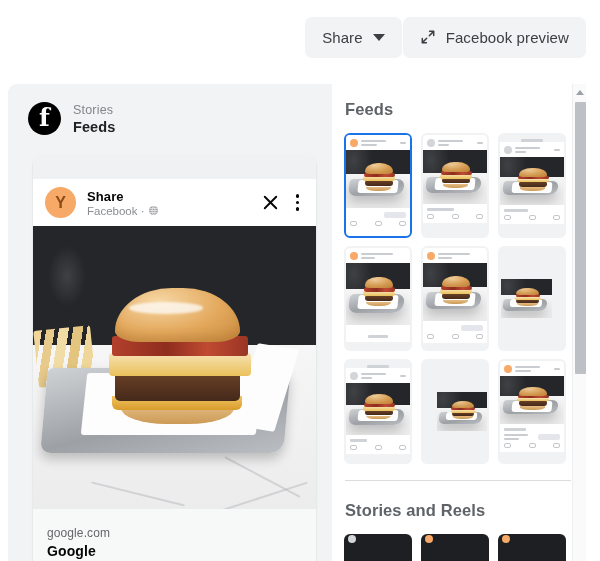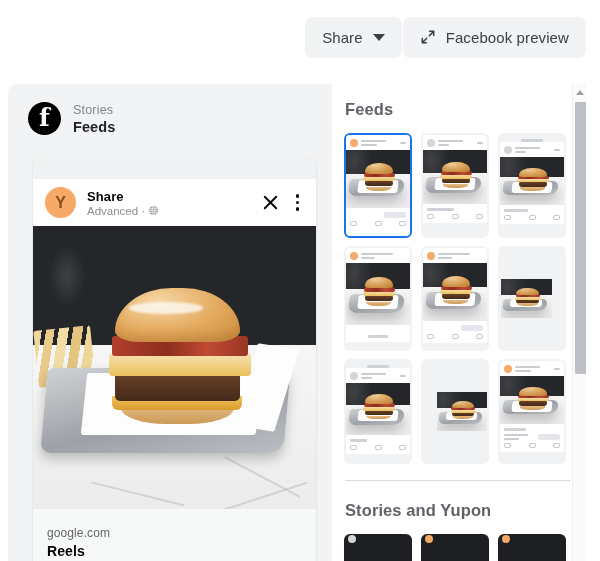--- a/index.html
+++ b/index.html
@@ -399,21 +399,21 @@
     </div>
 
     <div class="ad-card">
       <div class="ad-topstrip"></div>
 
       <div class="ad-head">
         <span class="advertiser-avatar">Y</span>
         <span class="advertiser-txt">
           <span class="advertiser-name">Share</span>
           <span class="advertiser-meta">
-            <span>Advanced ·</span>
+            <span>Facebook ·</span>
             <svg class="globe-ico" viewBox="0 0 16 16">
               <circle cx="8" cy="8" r="6.6" fill="#8a8d91"></circle>
               <path d="M8 1.4 C5.2 4 5.2 12 8 14.6 C10.8 12 10.8 4 8 1.4 Z M1.6 8 H14.4 M2.6 5 H13.4 M2.6 11 H13.4" stroke="#ffffff" stroke-width=".8" fill="none"></path>
             </svg>
           </span>
         </span>
         <span class="head-actions">
           <svg class="close-x" viewBox="0 0 16 16">
             <path d="M2.6 2.6 L13.4 13.4 M13.4 2.6 L2.6 13.4" stroke="#050505" stroke-width="1.8" stroke-linecap="round"></path>
           </svg>
@@ -440,21 +440,21 @@
         <span class="ph-patty"></span>
         <span class="ph-cheese"></span>
         <span class="ph-bacon"></span>
         <span class="ph-bunTop"></span>
         <span class="ph-gloss"></span>
       </div>
 
       <div class="ad-foot">
         <span class="cta-txt">
           <span class="cta-domain">google.com</span>
-          <span class="cta-headline">Reels</span>
+          <span class="cta-headline">Google</span>
         </span>
       </div>
     </div>
   </div>
 
   <div class="gallery-pane">
     <div class="gallery-scroll">
 
       <div class="section-title">Feeds</div>
 
@@ -705,21 +705,21 @@
                 <span class="t-ic"></span>
                 <span class="t-ic"></span>
               </span>
           </div>
         </div>
 
       </div>
 
       <div class="divider"></div>
 
-      <div class="section-title second">Stories and Yupon</div>
+      <div class="section-title second">Stories and Reels</div>
 
       <div class="story-row">
         <div class="story-thumb">
           <div class="story-head">
               <span class="t-avatar gray"></span>
             </div>
         </div>
         <div class="story-thumb">
           <div class="story-head">
               <span class="t-avatar"></span>

